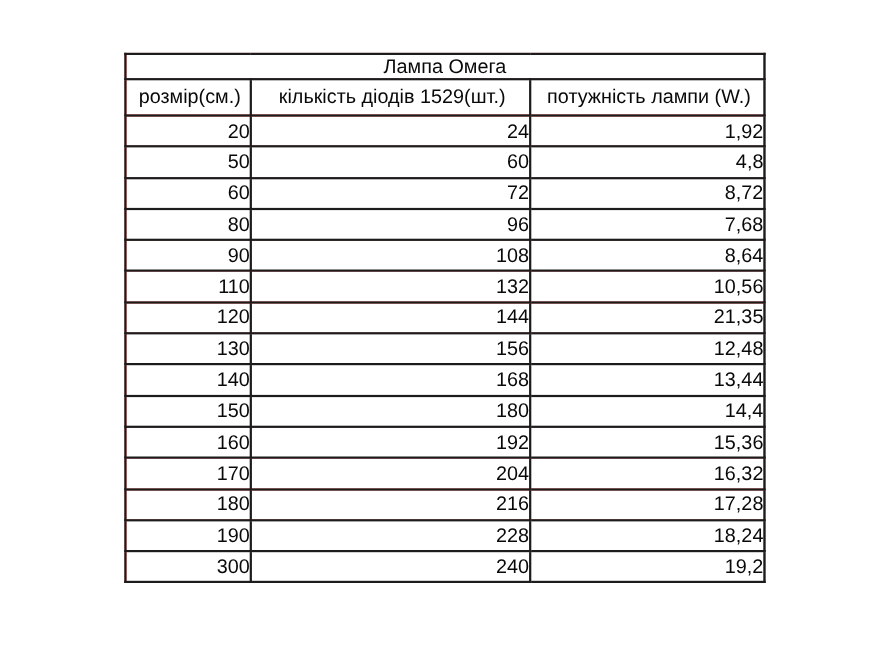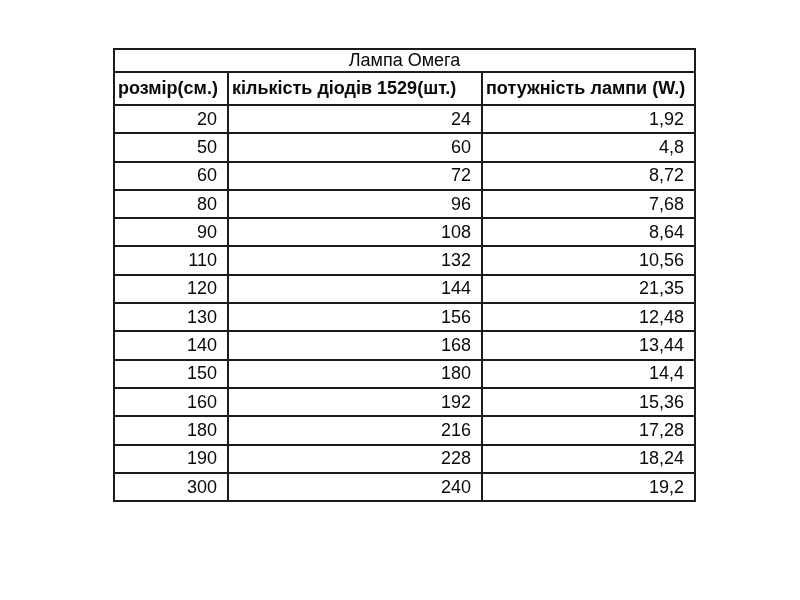--- a/index.html
+++ b/index.html
@@ -39,28 +39,28 @@
     overflow: hidden;
     background: #ffffff;
   }
   tr.title-row td {
     height: 21px;
     text-align: center;
     font-size: 18px;
   }
   tr.header-row th {
     height: 31px;
-    text-align: left;
-    font-weight: 700;
+    text-align: center;
+    font-weight: 400;
     padding-left: 3px;
   }
   tr.data-row td {
     height: 26.3px;
     text-align: right;
-    padding-right: 10px;
+    padding-right: 0;
   }
 </style>
 </head>
 <body>
 
 <div class="page">
   <table class="lamp">
     <colgroup>
         <col class="c1">
         <col class="c2">
@@ -124,20 +124,25 @@
         <td>150</td>
         <td>180</td>
         <td>14,4</td>
       </tr>
       <tr class="data-row">
         <td>160</td>
         <td>192</td>
         <td>15,36</td>
       </tr>
       <tr class="data-row">
+        <td>170</td>
+        <td>204</td>
+        <td>16,32</td>
+      </tr>
+      <tr class="data-row">
         <td>180</td>
         <td>216</td>
         <td>17,28</td>
       </tr>
       <tr class="data-row">
         <td>190</td>
         <td>228</td>
         <td>18,24</td>
       </tr>
       <tr class="data-row">

